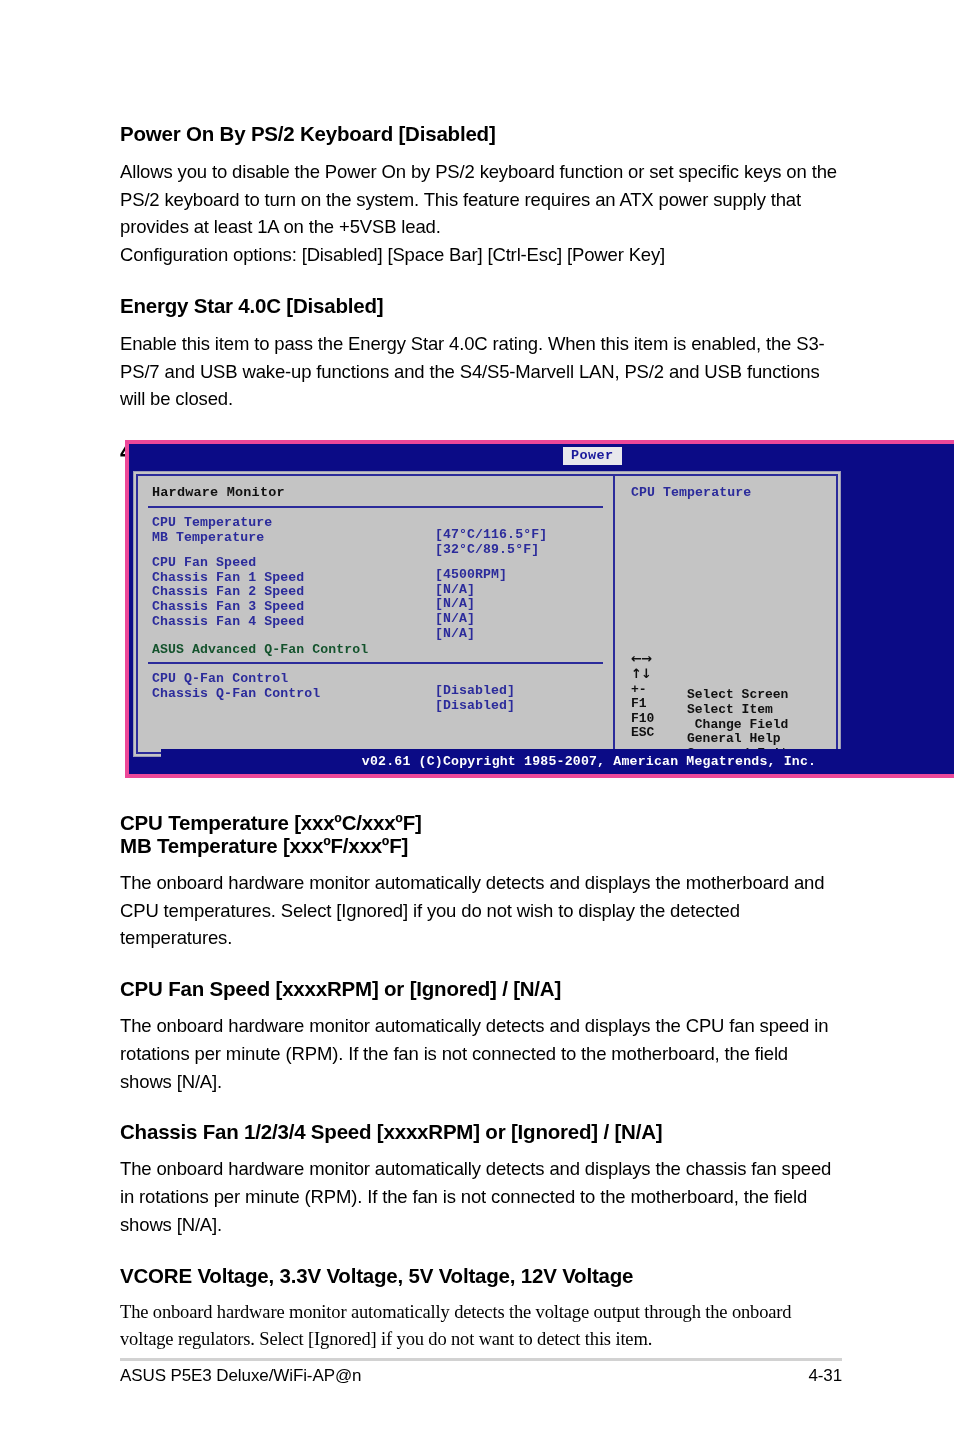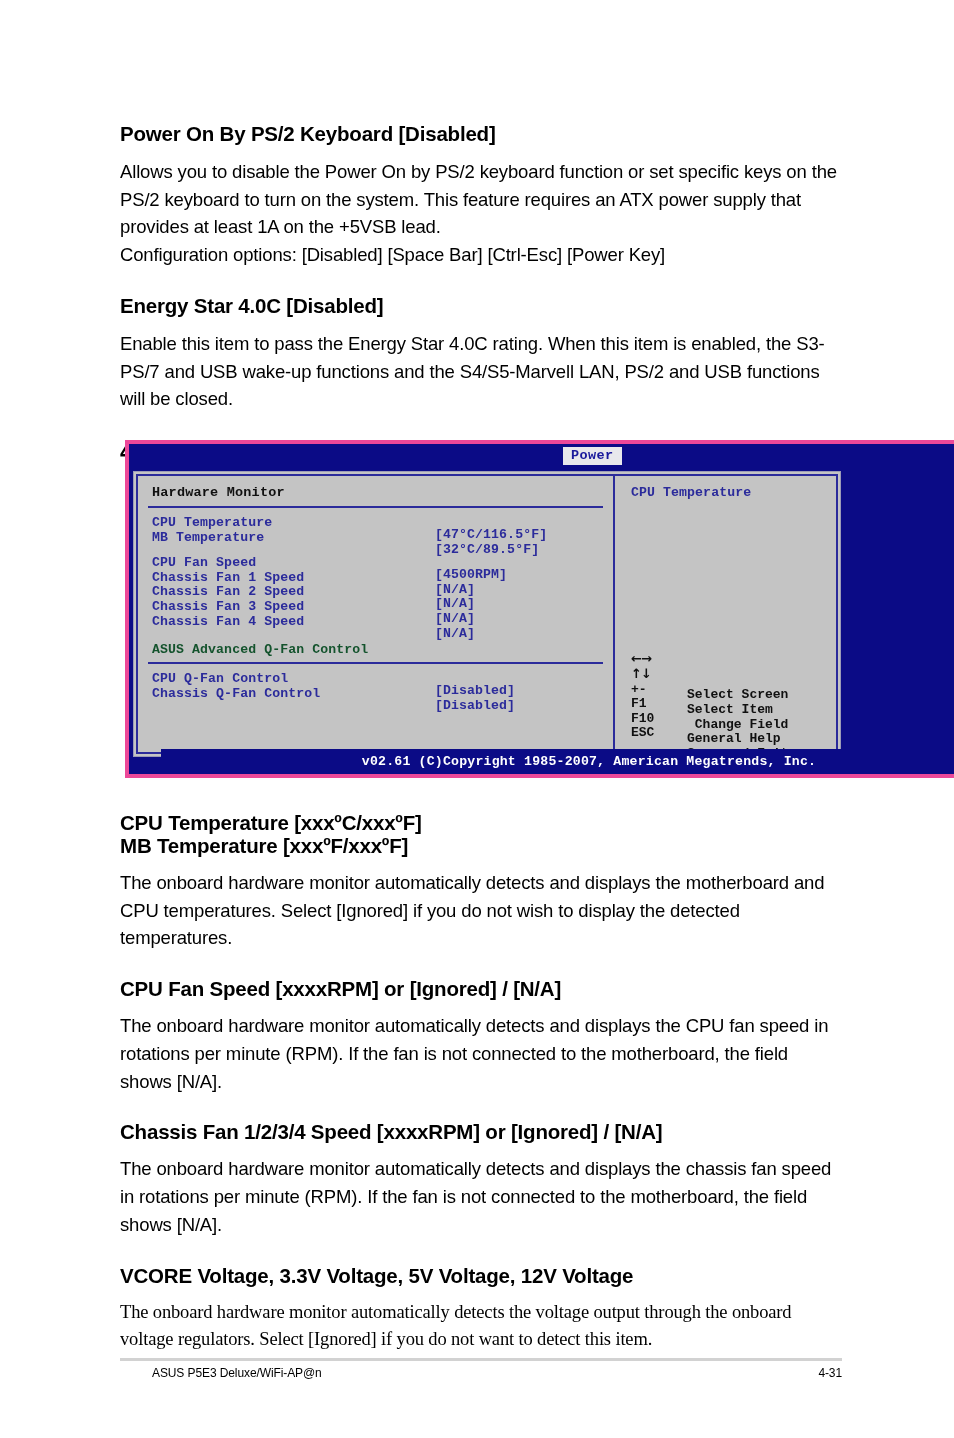--- a/index.html
+++ b/index.html
@@ -225,24 +225,23 @@
     position: absolute;
     left: 120px;
     top: 1358px;
     width: 722px;
     height: 3px;
     background: #d2d2d2;
   }
   .foot {
     position: absolute;
     top: 1366px;
-    font-size: 12px;
+    font-size: 17px;
     color: #000;
     letter-spacing: -0.1px;
-    margin-left: 32px;
   }
   .foot-left { left: 120px; }
   .foot-right { right: 112px; }
 </style>
 </head>
 <body>
 
 <div class="page">
 
   <div class="content">

